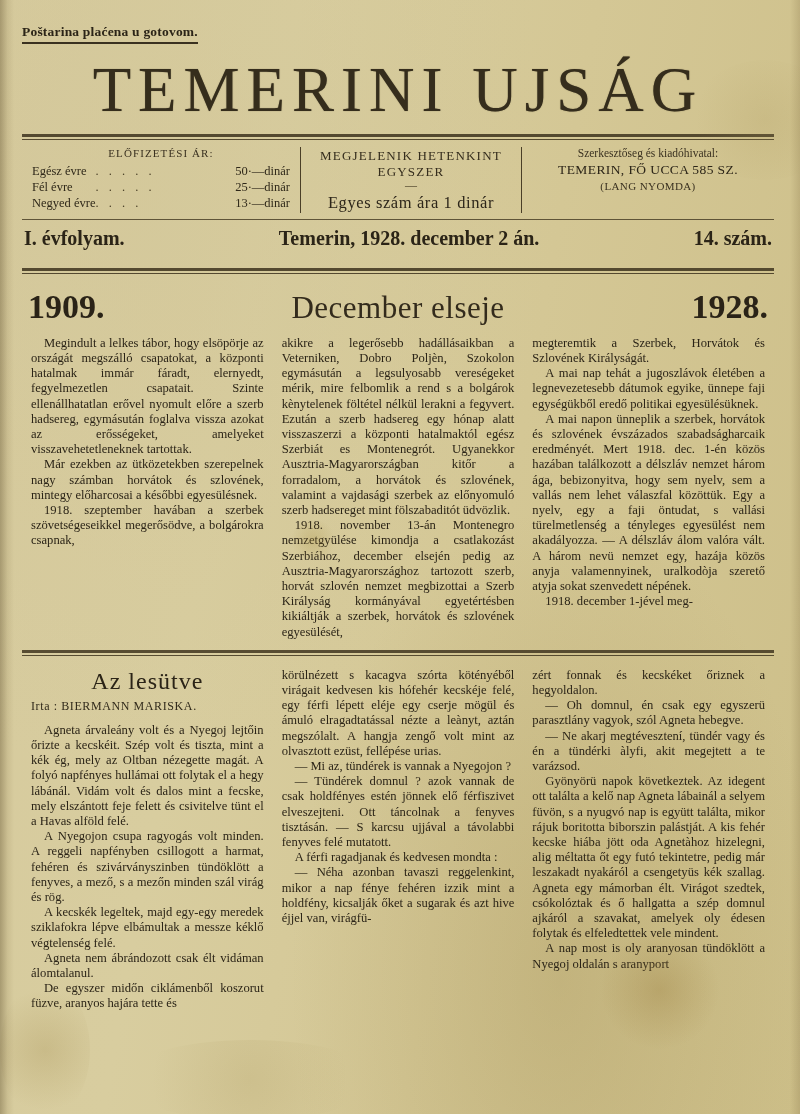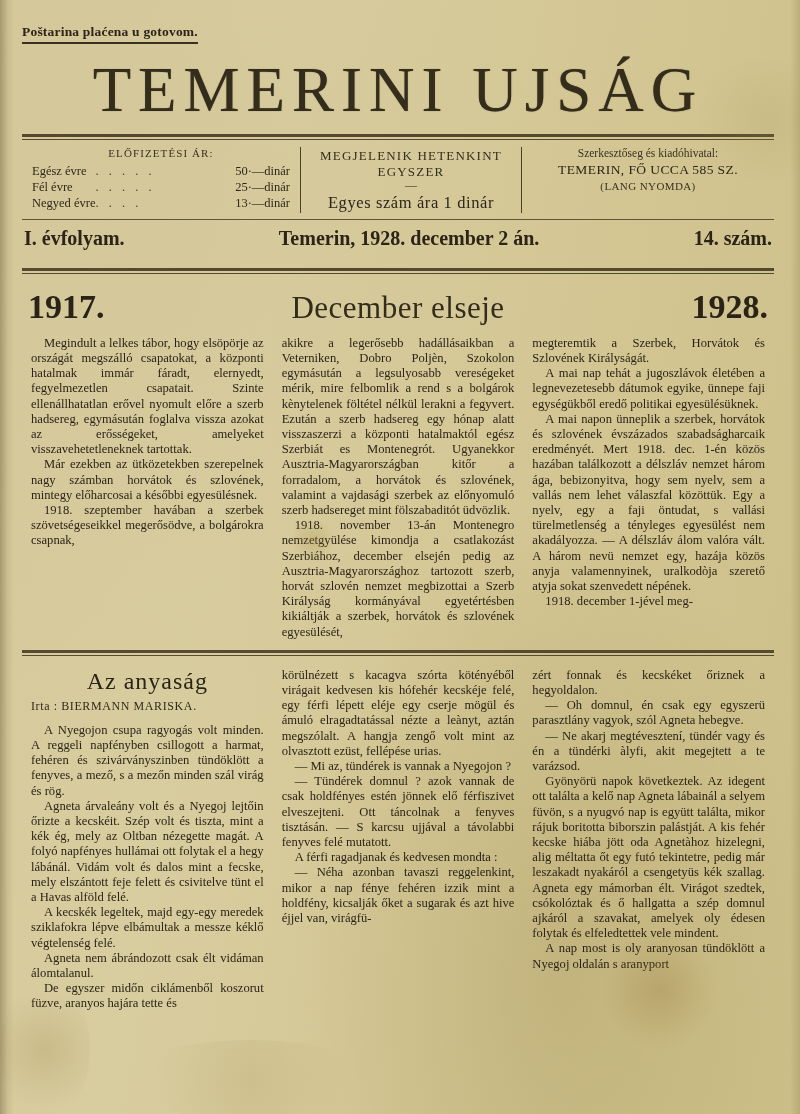--- a/index.html
+++ b/index.html
@@ -309,21 +309,21 @@
 
     <div class="issueline">
       <div class="vol">I. évfolyam.</div>
       <div class="mid">Temerin, 1928. december 2 án.</div>
       <div class="num">14. szám.</div>
     </div>
 
     <div class="rule-double"></div>
 
     <div class="headline">
-      <div class="yl">1917.</div>
+      <div class="yl">1909.</div>
       <div class="ht">December elseje</div>
       <div class="yr">1928.</div>
     </div>
 
     <div class="cols">
       <div class="col">
         <p>Megindult a lelkes tábor, hogy elsöpörje az országát megszálló csapatokat, a központi hatalmak immár fáradt, elernyedt, fegyelmezetlen csapatait. Szinte ellenállhatatlan erővel nyomult előre a szerb hadsereg, egymásután foglalva vissza azokat az erősségeket, amelyeket visszavehetetleneknek tartottak.</p>
         <p>Már ezekben az ütközetekben szerepelnek nagy számban horvátok és szlovének, mintegy előharcosai a későbbi egyesülésnek.</p>
         <p>1918. szeptember havában a szerbek szövetségeseikkel megerősödve, a bolgárokra csapnak,</p>
       </div>
@@ -336,24 +336,24 @@
         <p>A mai nap tehát a jugoszlávok életében a legnevezetesebb dátumok egyike, ünnepe faji egységükből eredő politikai egyesülésüknek.</p>
         <p>A mai napon ünneplik a szerbek, horvátok és szlovének évszázados szabadságharcaik eredményét. Mert 1918. dec. 1-én közös hazában találkozott a délszláv nemzet három ága, bebizonyitva, hogy sem nyelv, sem a vallás nem lehet válaszfal közöttük. Egy a nyelv, egy a faji öntudat, s vallási türelmetlenség a tényleges egyesülést nem akadályozza. — A délszláv álom valóra vált. A három nevü nemzet egy, hazája közös anyja valamennyinek, uralkodòja szerető atyja sokat szenvedett népének.</p>
         <p>1918. december 1-jével meg-</p>
       </div>
     </div>
 
     <div class="sep-rule"></div>
 
     <div class="feuilleton cols">
       <div class="col">
-        <div class="feu-title">Az anyaság</div>
+        <div class="feu-title">Az lesütve</div>
         <div class="feu-byline">Irta : BIERMANN MARISKA.</div>
+        <p>Agneta árvaleány volt és a Nyegoj lejtőin őrizte a kecskéit. Szép volt és tiszta, mint a kék ég, mely az Oltban nézegette magát. A folyó napfényes hullámai ott folytak el a hegy lábánál. Vidám volt és dalos mint a fecske, mely elszántott feje felett és csivitelve tünt el a Havas alföld felé.</p>
         <p>A Nyegojon csupa ragyogás volt minden. A reggeli napfényben csillogott a harmat, fehéren és szivárványszinben tündöklött a fenyves, a mező, s a mezőn minden szál virág és rög.</p>
-        <p>Agneta árvaleány volt és a Nyegoj lejtőin őrizte a kecskéit. Szép volt és tiszta, mint a kék ég, mely az Oltban nézegette magát. A folyó napfényes hullámai ott folytak el a hegy lábánál. Vidám volt és dalos mint a fecske, mely elszántott feje felett és csivitelve tünt el a Havas alföld felé.</p>
         <p>A kecskék legeltek, majd egy-egy meredek sziklafokra lépve elbámultak a messze kéklő végtelenség felé.</p>
         <p>Agneta nem ábrándozott csak élt vidáman álomtalanul.</p>
         <p>De egyszer midőn ciklámenből koszorut füzve, aranyos hajára tette és</p>
       </div>
       <div class="col">
         <p class="cont">körülnézett s kacagva szórta kötényéből virágait kedvesen kis hófehér kecskéje felé, egy férfi lépett eléje egy cserje mögül és ámuló elragadtatással nézte a leànyt, aztán megszólalt. A hangja zengő volt mint az olvasztott ezüst, fellépése urias.</p>
         <p>— Mi az, tündérek is vannak a Nyegojon ?</p>
         <p>— Tündérek domnul ? azok vannak de csak holdfényes estén jönnek elő férfiszivet elveszejteni. Ott táncolnak a fenyves tisztásán. — S karcsu ujjával a távolabbi fenyves felé mutatott.</p>
         <p>A férfi ragadjanak és kedvesen mondta :</p>
         <p>— Néha azonban tavaszi reggelenkint, mikor a nap fénye fehéren izzik mint a holdfény, kicsalják őket a sugarak és azt hive éjjel van, virágfü-</p>

